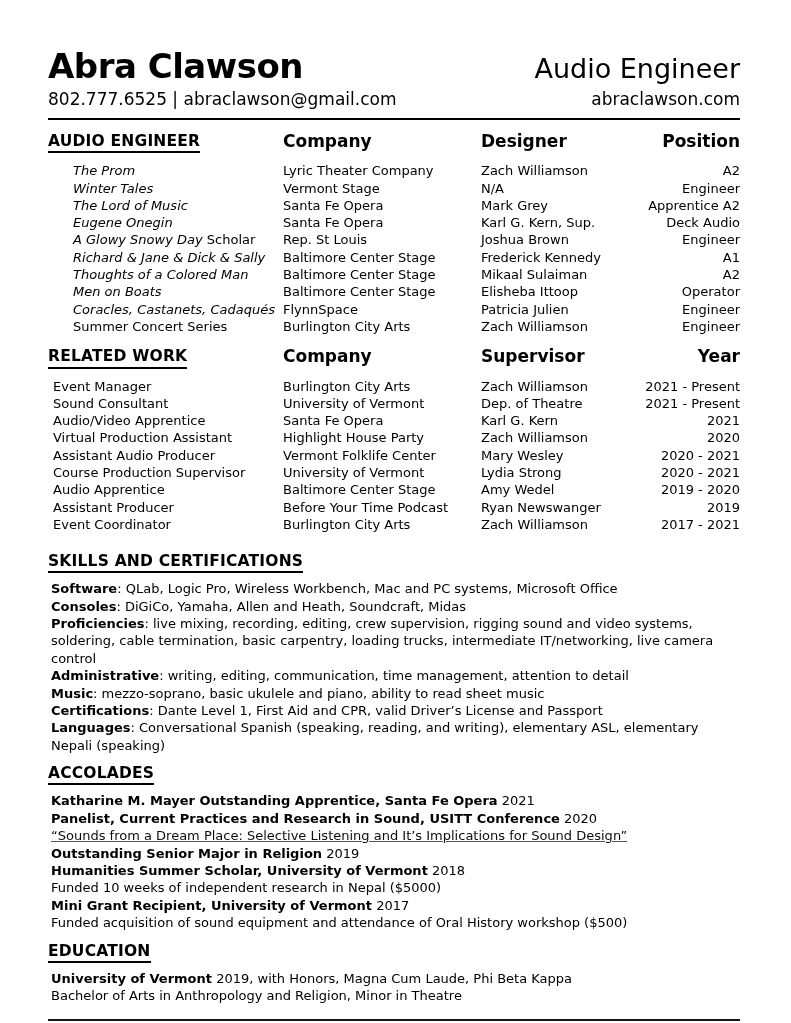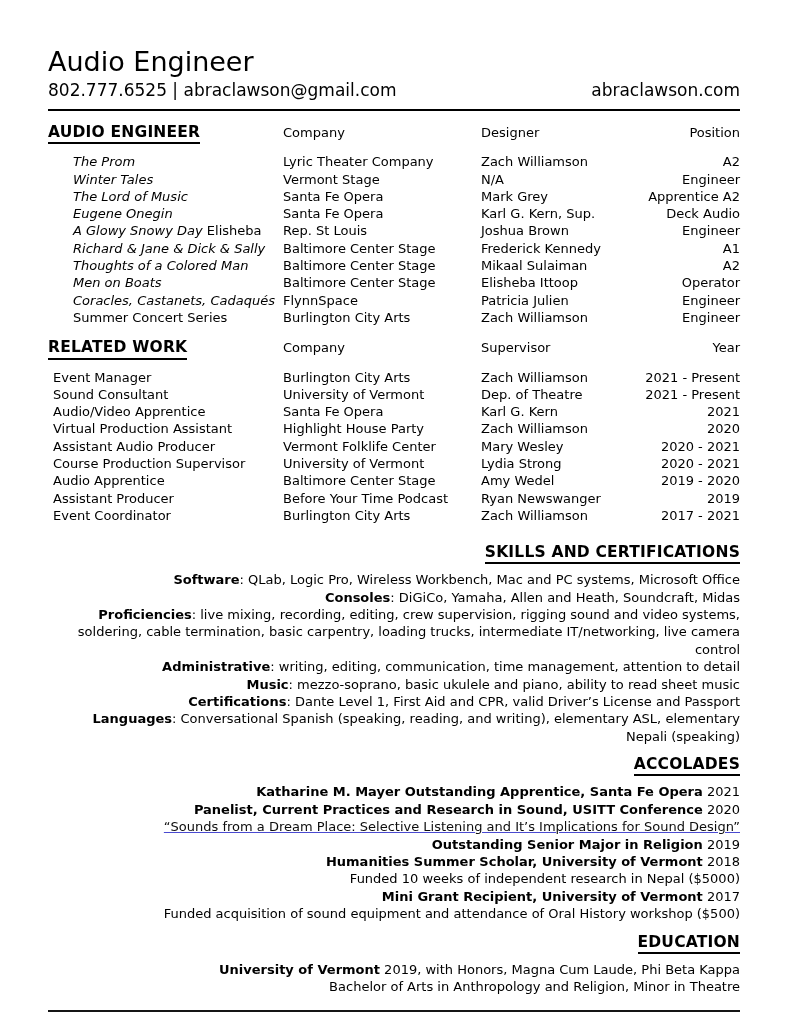--- a/index.html
+++ b/index.html
@@ -17,44 +17,45 @@
   .hdr-row2 { display: flex; justify-content: space-between; align-items: center; margin-top: 3px; }
   .contact, .site { font-size: 17px; }
   .rule { border-top: 2px solid #000; margin-top: 9px; }
   .rule-bottom { border-top: 2px solid #151515; margin-top: 15px; }
 
   
   .tbl { display: grid; grid-template-columns: 235px 198px 148px 1fr; margin-top: 13px; }
   .cell { font-size: 13px; line-height: 17.3px; white-space: nowrap; }
   .head { padding-bottom: 9px; }
   .sec-u { display: inline-block; font-weight: bold; font-size: 15.5px; border-bottom: 2px solid #000; padding-bottom: 1px; letter-spacing: 0.2px; }
-  .col-h { font-weight: normal; font-size: 13px; }
+  .col-h { font-weight: bold; font-size: 17px; }
   .right { text-align: right; }
   .t { padding-left: 5px; }
   .t i { font-style: italic; margin-left: 20px; }
 
   
-  .section { margin-top: 18px; text-align: right; }
+  .section { margin-top: 18px; }
   .section.tight { margin-top: 9px; }
   .sec-h { margin-bottom: 7px; }
   .body-lines { padding-left: 3px; }
   .line { font-size: 13px; line-height: 17.4px; }
   .b { font-weight: bold; }
   .doclink {
     color: #0d0d0d; text-decoration: underline;
     text-decoration-color: #4a4ad0; text-decoration-thickness: 1px;
     cursor: pointer;
   }
 </style>
 </head>
 <body>
 
 <div class="page">
 
   <div class="hdr-row">
+    <div class="name">Abra Clawson</div>
     <div class="role">Audio Engineer</div>
   </div>
   <div class="hdr-row2">
     <div class="contact">802.777.6525 | abraclawson@gmail.com</div>
     <div class="site">abraclawson.com</div>
   </div>
   <div class="rule"></div>
 
   <div class="tbl">
     <div class="cell head"><span class="sec-u">AUDIO ENGINEER</span></div>
@@ -75,21 +76,21 @@
     <div class="cell t"><i>The Lord of Music</i><span></span></div>
     <div class="cell">Santa Fe Opera</div>
     <div class="cell">Mark Grey</div>
     <div class="cell right">Apprentice A2</div>
 
     <div class="cell t"><i>Eugene Onegin</i><span></span></div>
     <div class="cell">Santa Fe Opera</div>
     <div class="cell">Karl G. Kern, Sup.</div>
     <div class="cell right">Deck Audio</div>
 
-    <div class="cell t"><i>A Glowy Snowy Day</i><span> Elisheba</span></div>
+    <div class="cell t"><i>A Glowy Snowy Day</i><span> Scholar</span></div>
     <div class="cell">Rep. St Louis</div>
     <div class="cell">Joshua Brown</div>
     <div class="cell right">Engineer</div>
 
     <div class="cell t"><i>Richard &amp; Jane &amp; Dick &amp; Sally</i><span></span></div>
     <div class="cell">Baltimore Center Stage</div>
     <div class="cell">Frederick Kennedy</div>
     <div class="cell right">A1</div>
 
     <div class="cell t"><i>Thoughts of a Colored Man</i><span></span></div>

